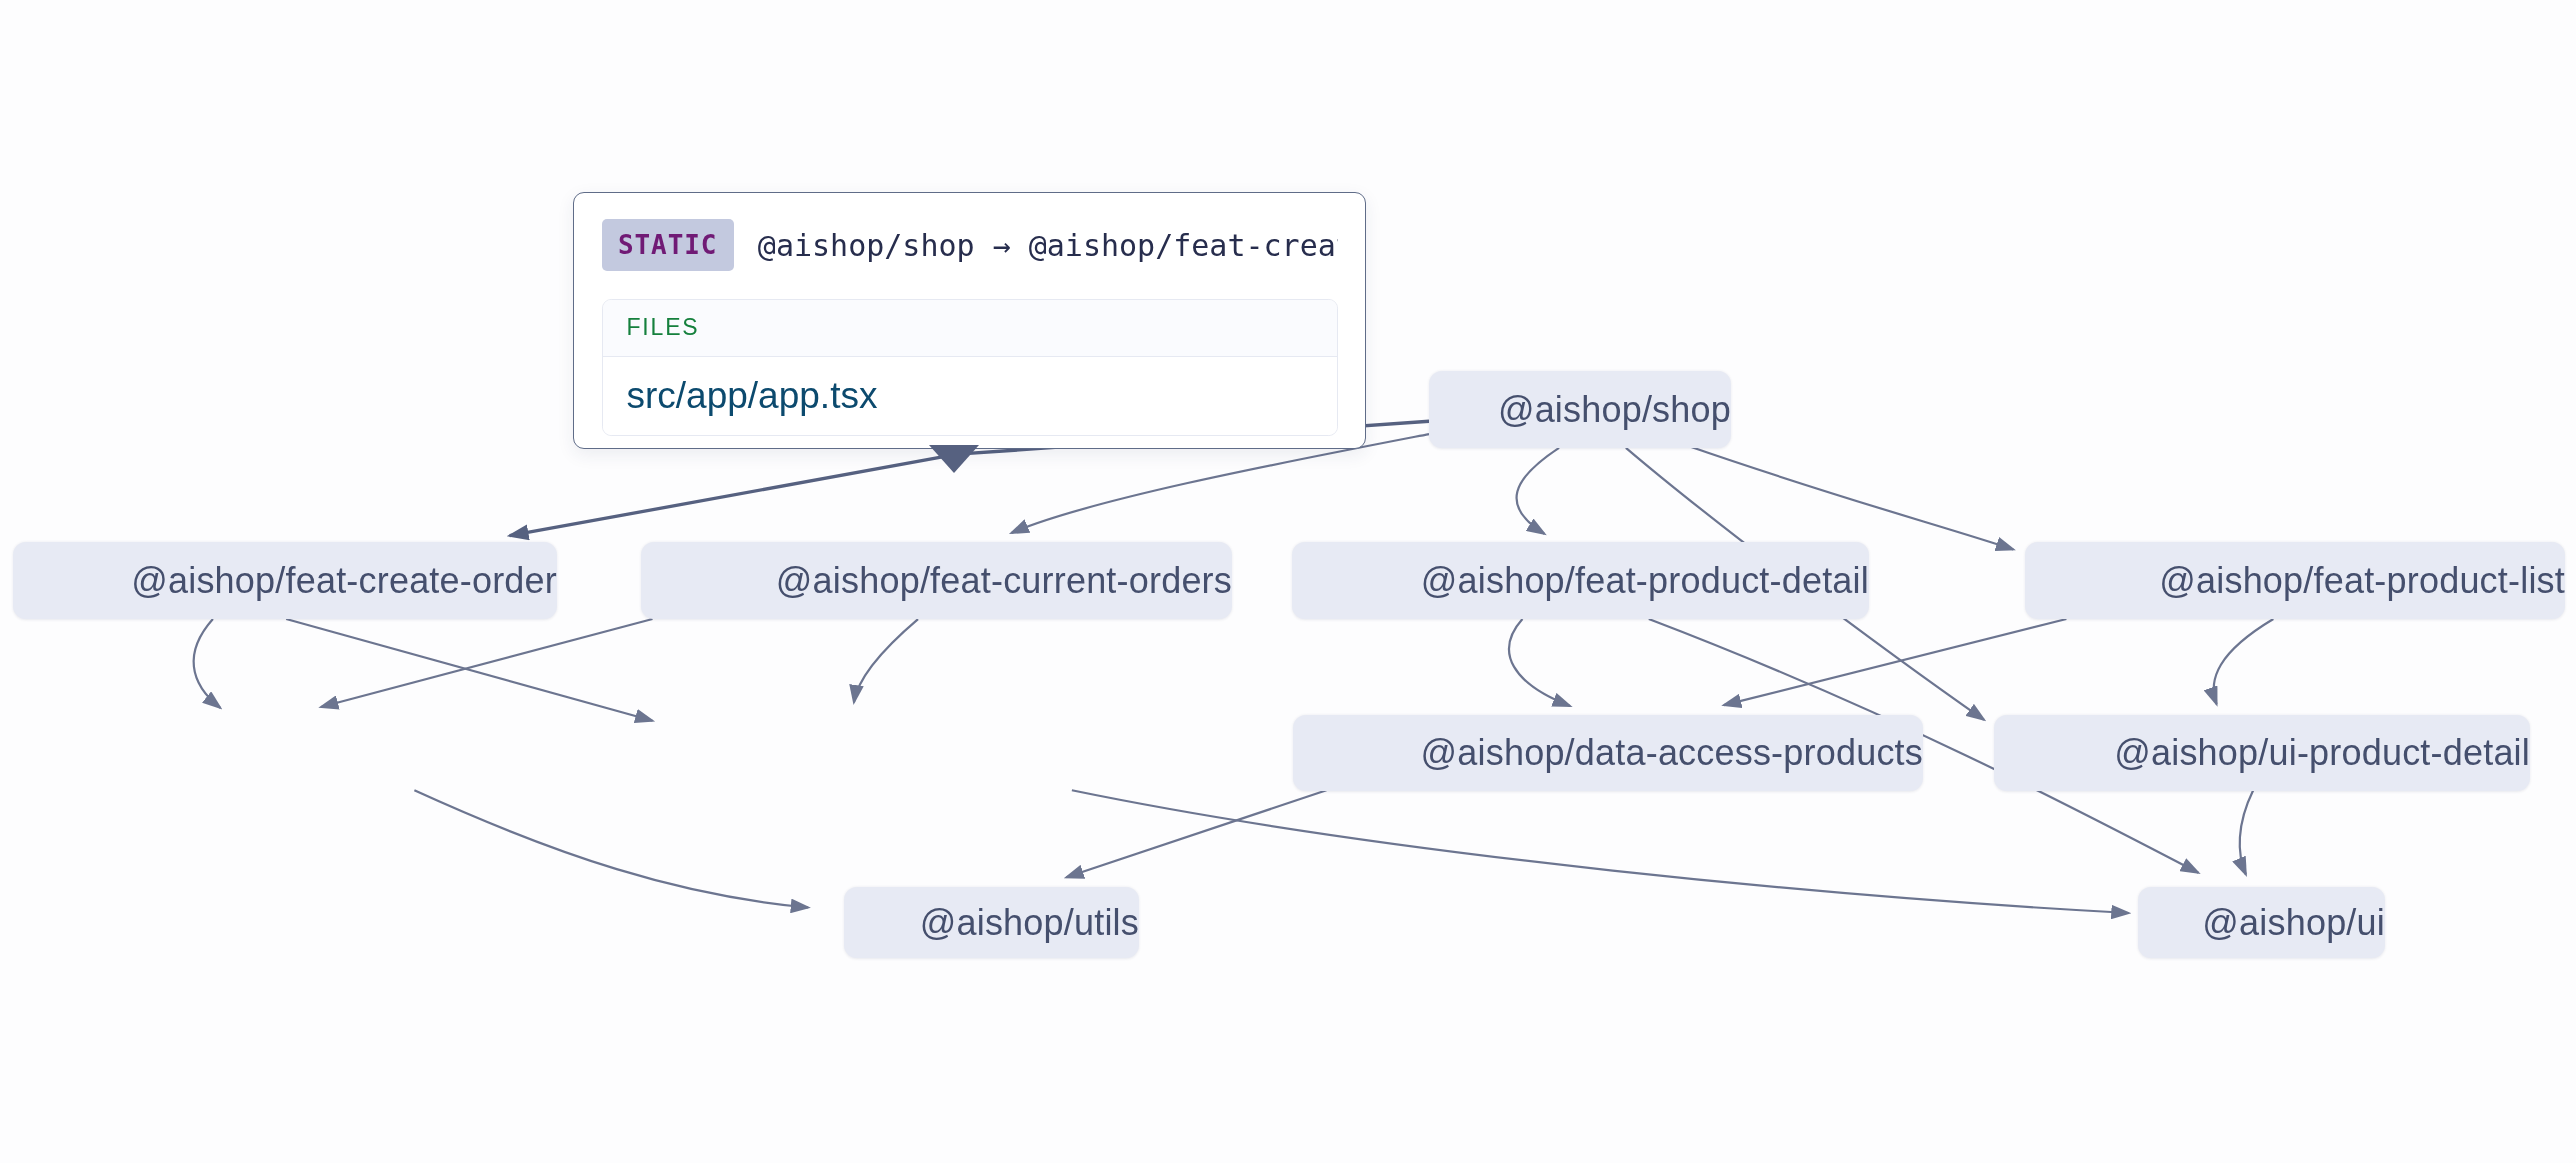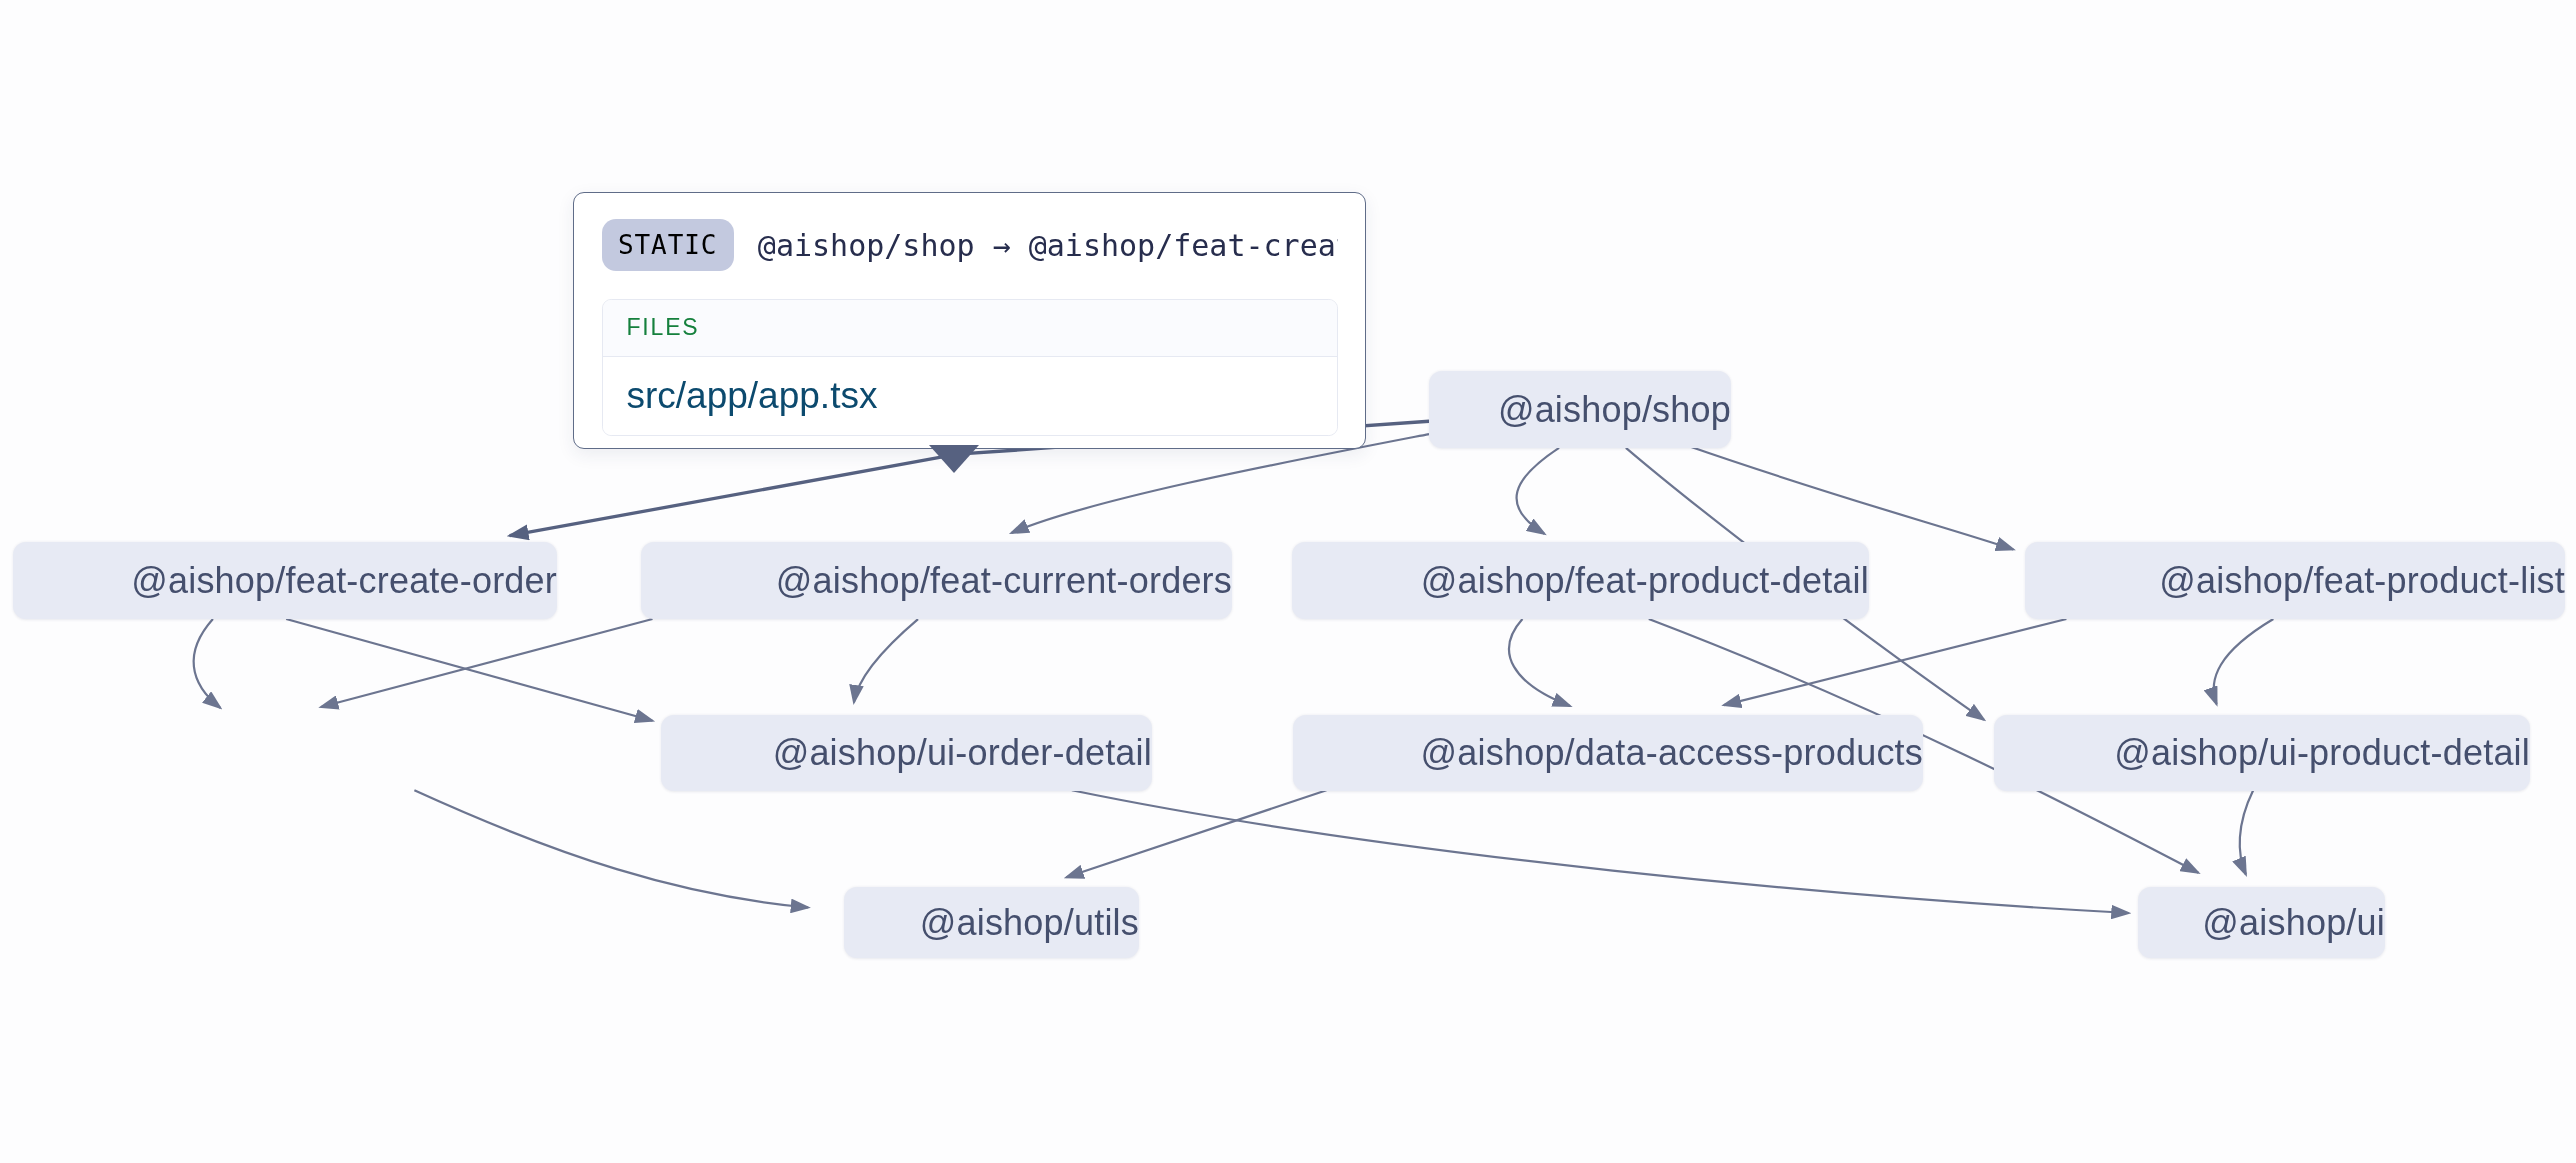--- a/index.html
+++ b/index.html
@@ -33,24 +33,24 @@
     position:absolute;
     left:573px;top:192px;width:793px;height:257px;
     background:#ffffff;
     border:1.8px solid #5f6c88;
     border-radius:11px;
     box-shadow:0 5.5px 16.5px rgba(40,50,90,0.08);
     padding:26px 27.5px;
   }
   .tooltip-header{display:flex;align-items:center;gap:24px;}
   .badge{
-    background:#c3c9df;color:#000000;
+    background:#c3c9df;color:#701a75;
     font-family:"DejaVu Sans Mono","Liberation Mono",monospace;
-    font-weight:normal;font-size:26px;letter-spacing:0.9px;
-    padding:11px 16.5px;border-radius:14px;flex:0 0 auto;
+    font-weight:bold;font-size:26px;letter-spacing:0.9px;
+    padding:11px 16.5px;border-radius:5px;flex:0 0 auto;
   }
   .tooltip-title{
     font-family:"DejaVu Sans Mono","Liberation Mono",monospace;
     font-size:30px;color:#272d4d;white-space:nowrap;overflow:hidden;
   }
   .files-panel{
     margin-top:27.5px;
     border:1.8px solid #e6e9f2;
     border-radius:9.2px;
     background:#ffffff;
@@ -111,21 +111,20 @@
       <path d="M 1170 863 C 1520 935 2010 980 2324 997" class="edge" marker-end="url(#an)"></path>
       <path d="M 2460 863 C 2442 900 2442 932 2452 955" class="edge" marker-end="url(#an)"></path>
     </svg>
 
   <div class="nodes">
       <div class="node" style="left: 1429px; top: 371px; width: 302px; height: 77px; line-height: 77px;">@aishop/shop</div>
       <div class="node" style="left: 13px; top: 542px; width: 544px; height: 77px; line-height: 77px;">@aishop/feat-create-order</div>
       <div class="node" style="left: 641px; top: 542px; width: 591px; height: 77px; line-height: 77px;">@aishop/feat-current-orders</div>
       <div class="node" style="left: 1292px; top: 542px; width: 577px; height: 77px; line-height: 77px;">@aishop/feat-product-detail</div>
       <div class="node" style="left: 2025px; top: 542px; width: 540px; height: 77px; line-height: 77px;">@aishop/feat-product-list</div>
-      <div class="node" style="left: 661px; top: 715px; width: 491px; height: 76px; line-height: 76px;">@aishop/ui-order-detail</div>
       <div class="node" style="left: 1293px; top: 715px; width: 630px; height: 76px; line-height: 76px;">@aishop/data-access-products</div>
       <div class="node" style="left: 1994px; top: 715px; width: 536px; height: 76px; line-height: 76px;">@aishop/ui-product-detail</div>
       <div class="node" style="left: 844px; top: 887px; width: 295px; height: 71px; line-height: 71px;">@aishop/utils</div>
       <div class="node" style="left: 2138px; top: 887px; width: 247px; height: 71px; line-height: 71px; padding-left: 7px;">@aishop/ui</div>
     </div>
 
   <div class="tooltip">
     <div class="tooltip-header">
       <span class="badge">STATIC</span>
       <span class="tooltip-title">@aishop/shop → @aishop/feat-create-order</span>

